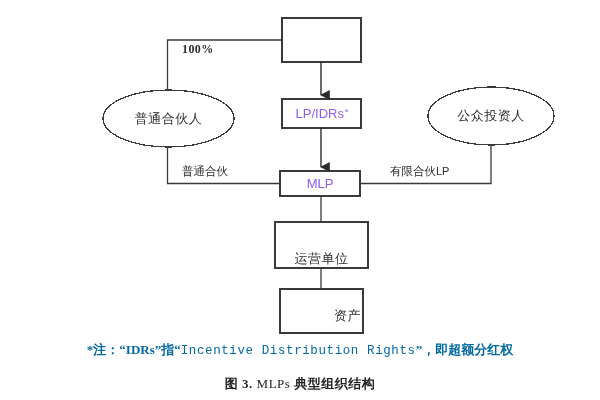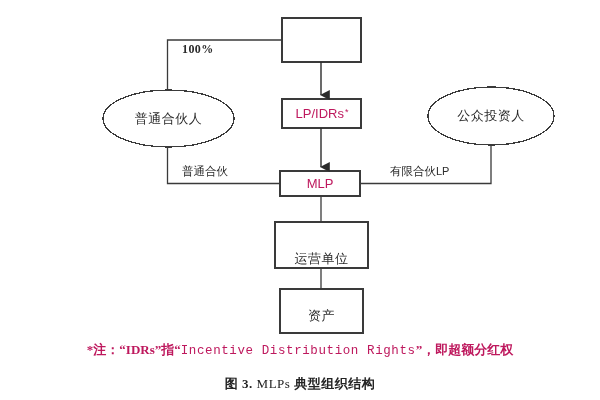--- a/index.html
+++ b/index.html
@@ -34,21 +34,21 @@
     letter-spacing: 0.5px;
   }
   .node-label.cn {
     font-family: "Liberation Serif", serif;
     font-size: 13px;
   }
   .node-label.latin {
     font-family: "Liberation Sans", sans-serif;
     font-size: 13px;
     letter-spacing: 0;
-    color: #be185d;
+    color: #8b5cf6;
   }
   .edge-label {
     position: absolute;
     font-family: "Liberation Serif", serif;
     font-size: 11.5px;
     color: #2b2b2b;
     white-space: nowrap;
   }
   .edge-label.latin {
     font-family: "Liberation Serif", serif;
@@ -70,21 +70,21 @@
   }
   #footnote {
     position: absolute;
     left: 0;
     top: 341px;
     width: 600px;
     text-align: center;
     font-family: "Liberation Serif", serif;
     font-size: 13px;
     font-weight: bold;
-    color: #be185d;
+    color: #0369a1;
     white-space: nowrap;
   }
   #footnote .mono {
     font-family: "Liberation Mono", monospace;
     font-weight: normal;
     font-size: 12.5px;
     letter-spacing: 0.6px;
   }
   #caption {
     position: absolute;
@@ -161,21 +161,21 @@
     </div>
 
   <div class="node-label latin" style="left:280px; top:171px; width:80px; height:25px;">MLP</div>
 
   <div class="node-label cn" style="left:103px; top:90px; width:131px; height:57px;">普通合伙人</div>
 
   <div class="node-label cn" style="left:428px; top:87px; width:126px; height:58px;">公众投资人</div>
 
   <div class="node-label cn" style="left:275px; top:236px; width:93px; height:46px;">运营单位</div>
 
-  <div class="node-label cn" style="left:280px; top:289px; width:83px; height:54px;">资产</div>
+  <div class="node-label cn" style="left:280px; top:289px; width:83px; height:54px;padding-left:26px;">资产</div>
 
   <div class="edge-label latin" style="left:182px; top:42px;">100%</div>
 
   <div class="edge-label" style="left:182px; top:164px;">普通合伙</div>
 
   <div class="edge-label" style="left:390px; top:164px;"><span>有限合伙</span><span class="lp-suffix">LP</span></div>
 
   <div id="footnote"><span>*注：“IDRs”指“</span><span class="mono">Incentive Distribution Rights</span><span>”，即超额分红权</span></div>
 
   <div id="caption"><span>图 3.</span>&nbsp;<span class="cap-latin">MLPs</span>&nbsp;<span>典型组织结构</span></div>

